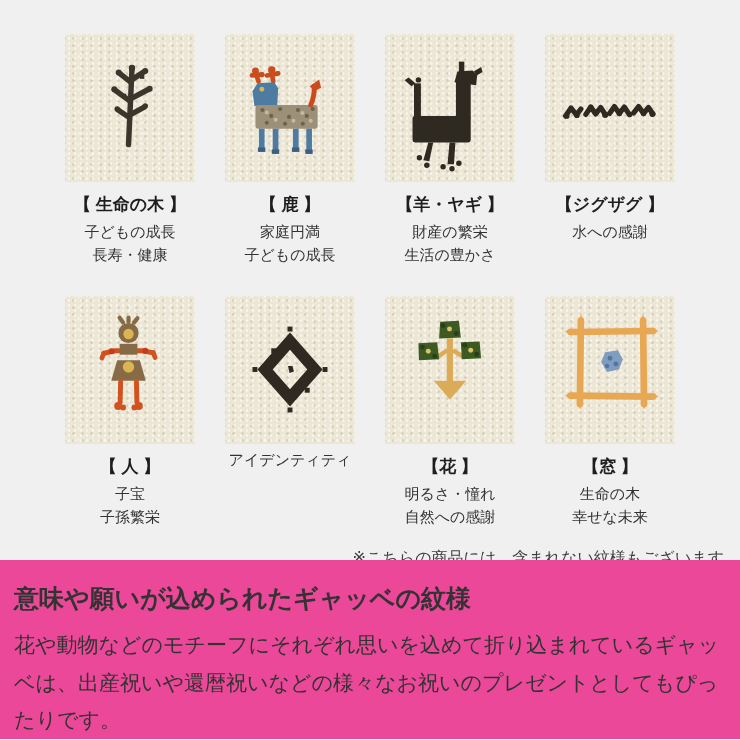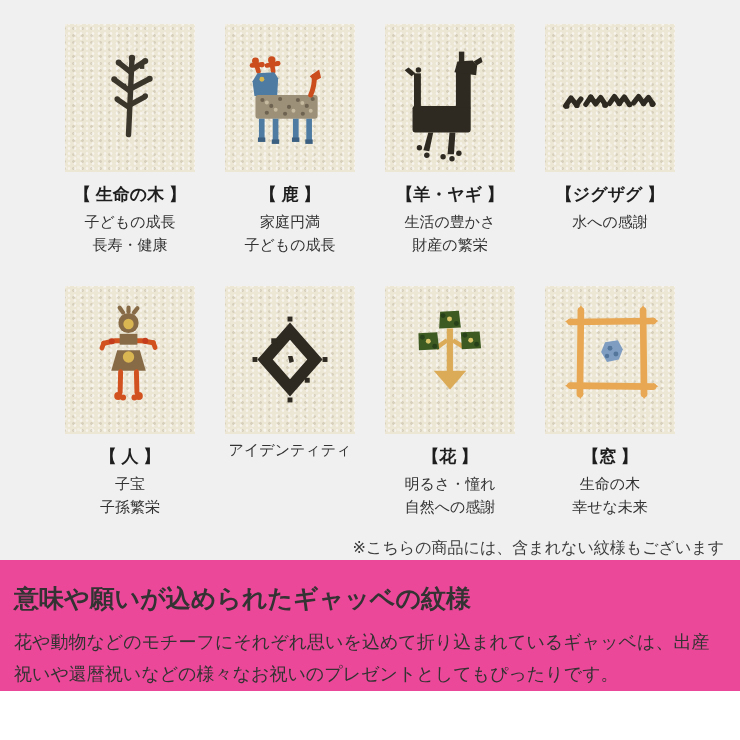--- a/index.html
+++ b/index.html
@@ -12,21 +12,21 @@
     width:740px;height:740px;overflow:hidden;position:relative;
     background:#ffffff;
   }
   
   .motif-section{
     height:560px;box-sizing:border-box;
     background:#f0f0f1;
     padding-top:24px;overflow:hidden;
   }
   .motif-grid{
-    width:610px;margin:0 auto;
+    width:610px;margin:10px auto;
     display:grid;grid-template-columns:repeat(4,130px);
     column-gap:30px;row-gap:30px;
   }
   .tile{margin:0;display:flex;flex-direction:column;}
   .photo{
     width:130px;height:148px;flex:0 0 auto;
     background-color:#ece6d5;
     background-image:
       radial-gradient(circle, rgba(255,255,255,0.55) 0 1px, transparent 1.7px),
       radial-gradient(circle, rgba(166,155,128,0.30) 0 1px, transparent 1.8px),
@@ -47,21 +47,21 @@
   .note{
     margin:20px 16px 0 0;text-align:right;
     font-size:16px;color:#3c3c3c;
   }
   
   .desc-section{background:#ec4899;padding:24px 14px 0;}
   .desc-heading{
     margin:0 0 13px;font-size:25px;font-weight:700;color:#333333;line-height:1.15;
   }
   .desc-body{
-    margin:0;font-size:18px;line-height:1.8;color:#333333;
+    margin:0;font-size:21px;line-height:1.8;color:#333333;
     text-align:left;
   }
 </style>
 </head>
 <body>
 
 <div class="page">
 
   <section class="motif-section">
     <div class="motif-grid">
@@ -180,22 +180,22 @@
                 <circle cx="8.3" cy="26.6" r="0.55"></circle>
               <circle cx="11.6" cy="26.9" r="0.55"></circle>
                 <circle cx="13.4" cy="27.3" r="0.55"></circle>
                 <circle cx="14.8" cy="26.2" r="0.55"></circle>
             </g>
           </svg>
         </div>
         <figcaption>
           <div class="tile-name">【羊・ヤギ 】</div>
           <div class="tile-meaning">
+            <span>財産の繁栄</span>
             <span>生活の豊かさ</span>
-            <span>財産の繁栄</span>
           </div>
         </figcaption>
       </figure>
 
       <figure class="tile">
         <div class="photo">
           <svg viewBox="0 0 26 30">
             <g fill="none" stroke="#2e2a21" stroke-width="1.05" stroke-linejoin="round" stroke-linecap="round">
               <path d="M4 16.6 L5.1 15 L6.2 16.4 L7.1 15.2"></path>
               <path d="M8.1 16.3 L9.1 14.8 L10.1 16.2 L11.1 14.9 L12.1 16.4"></path>

